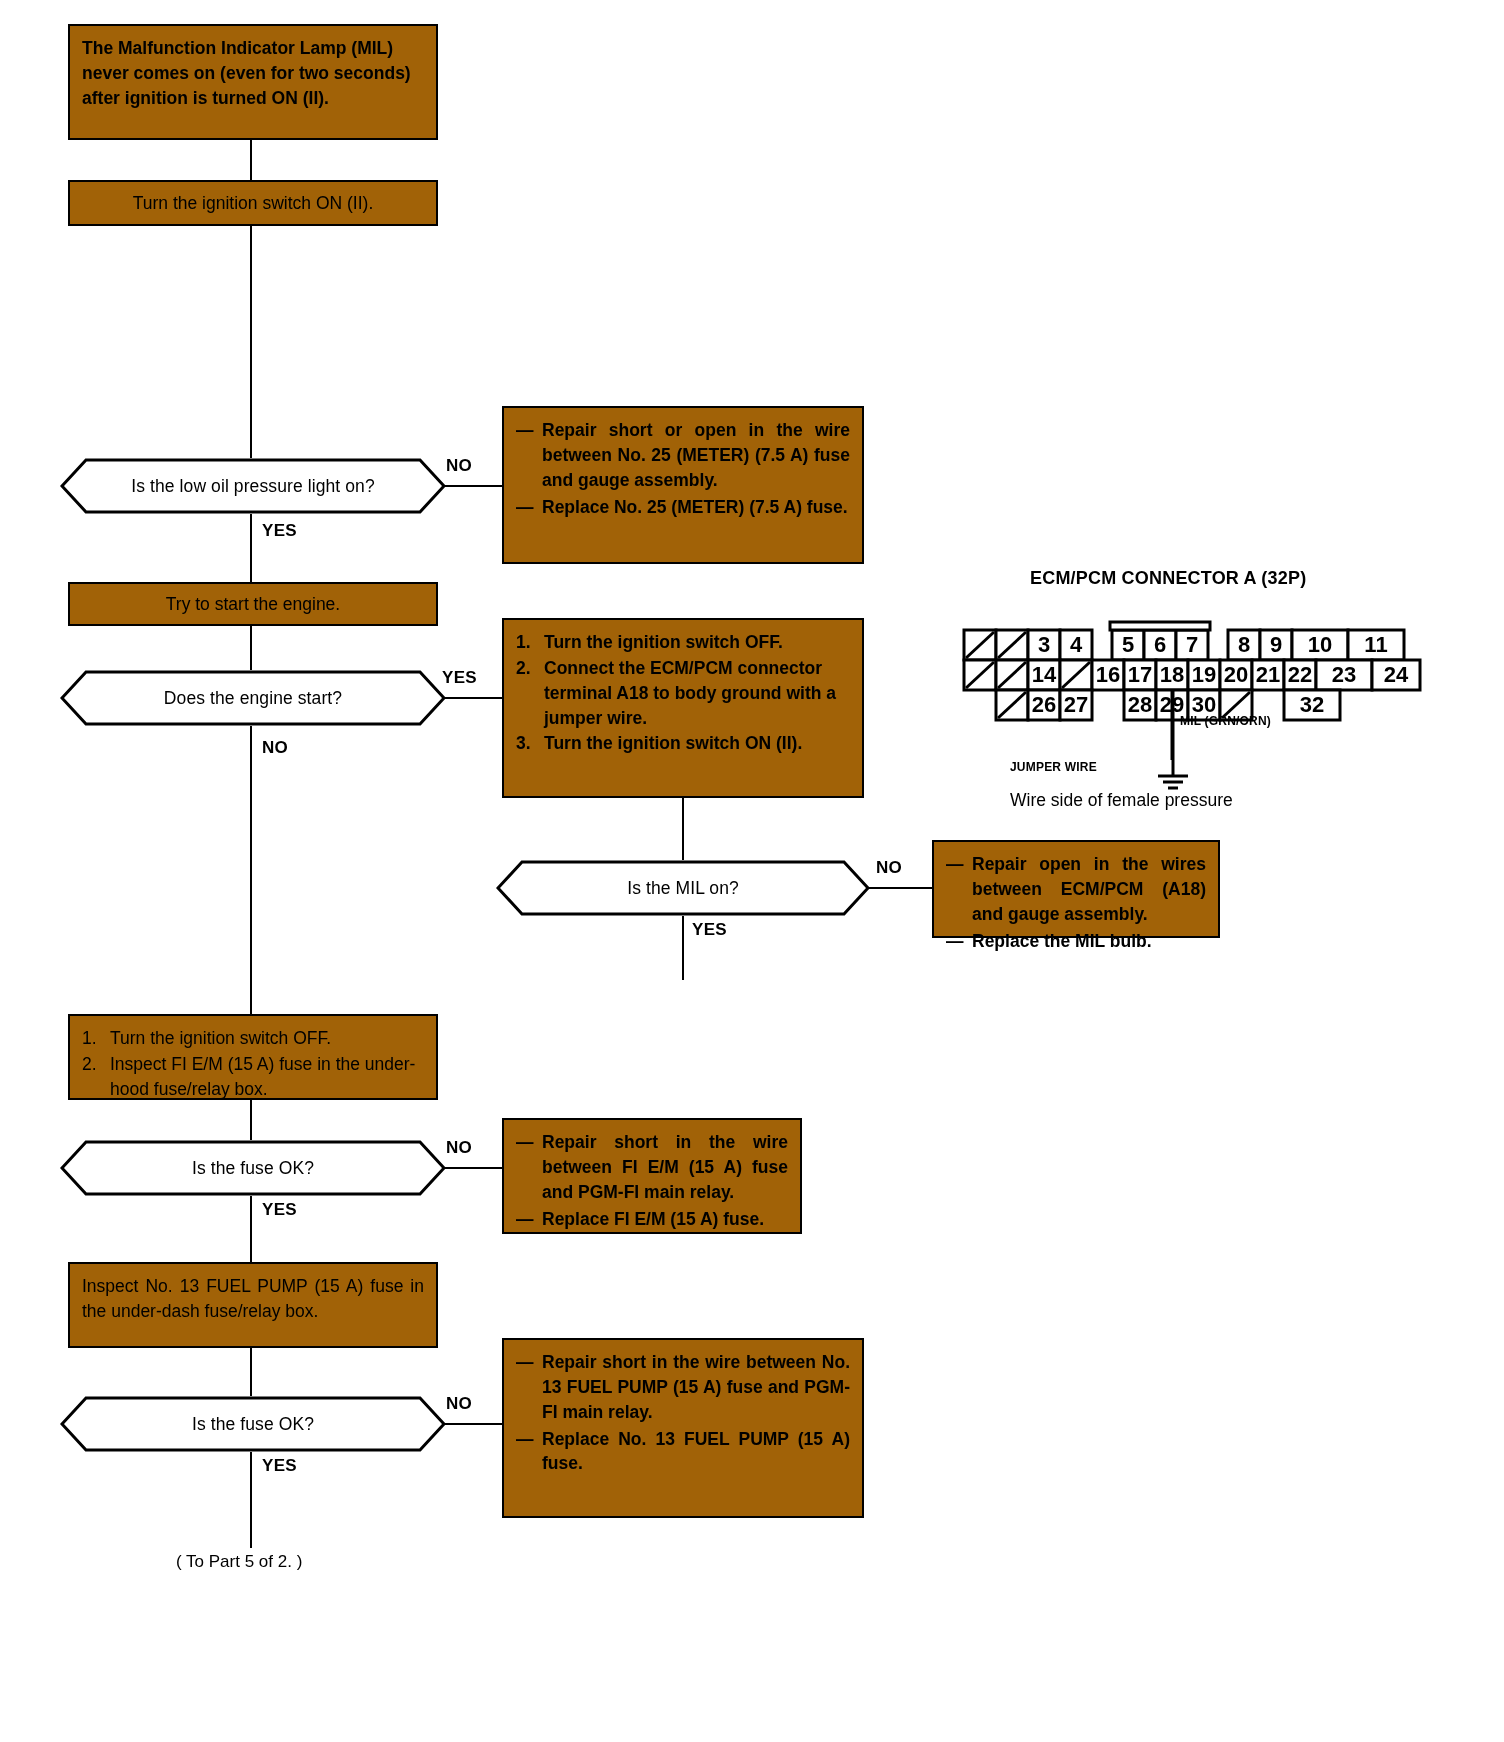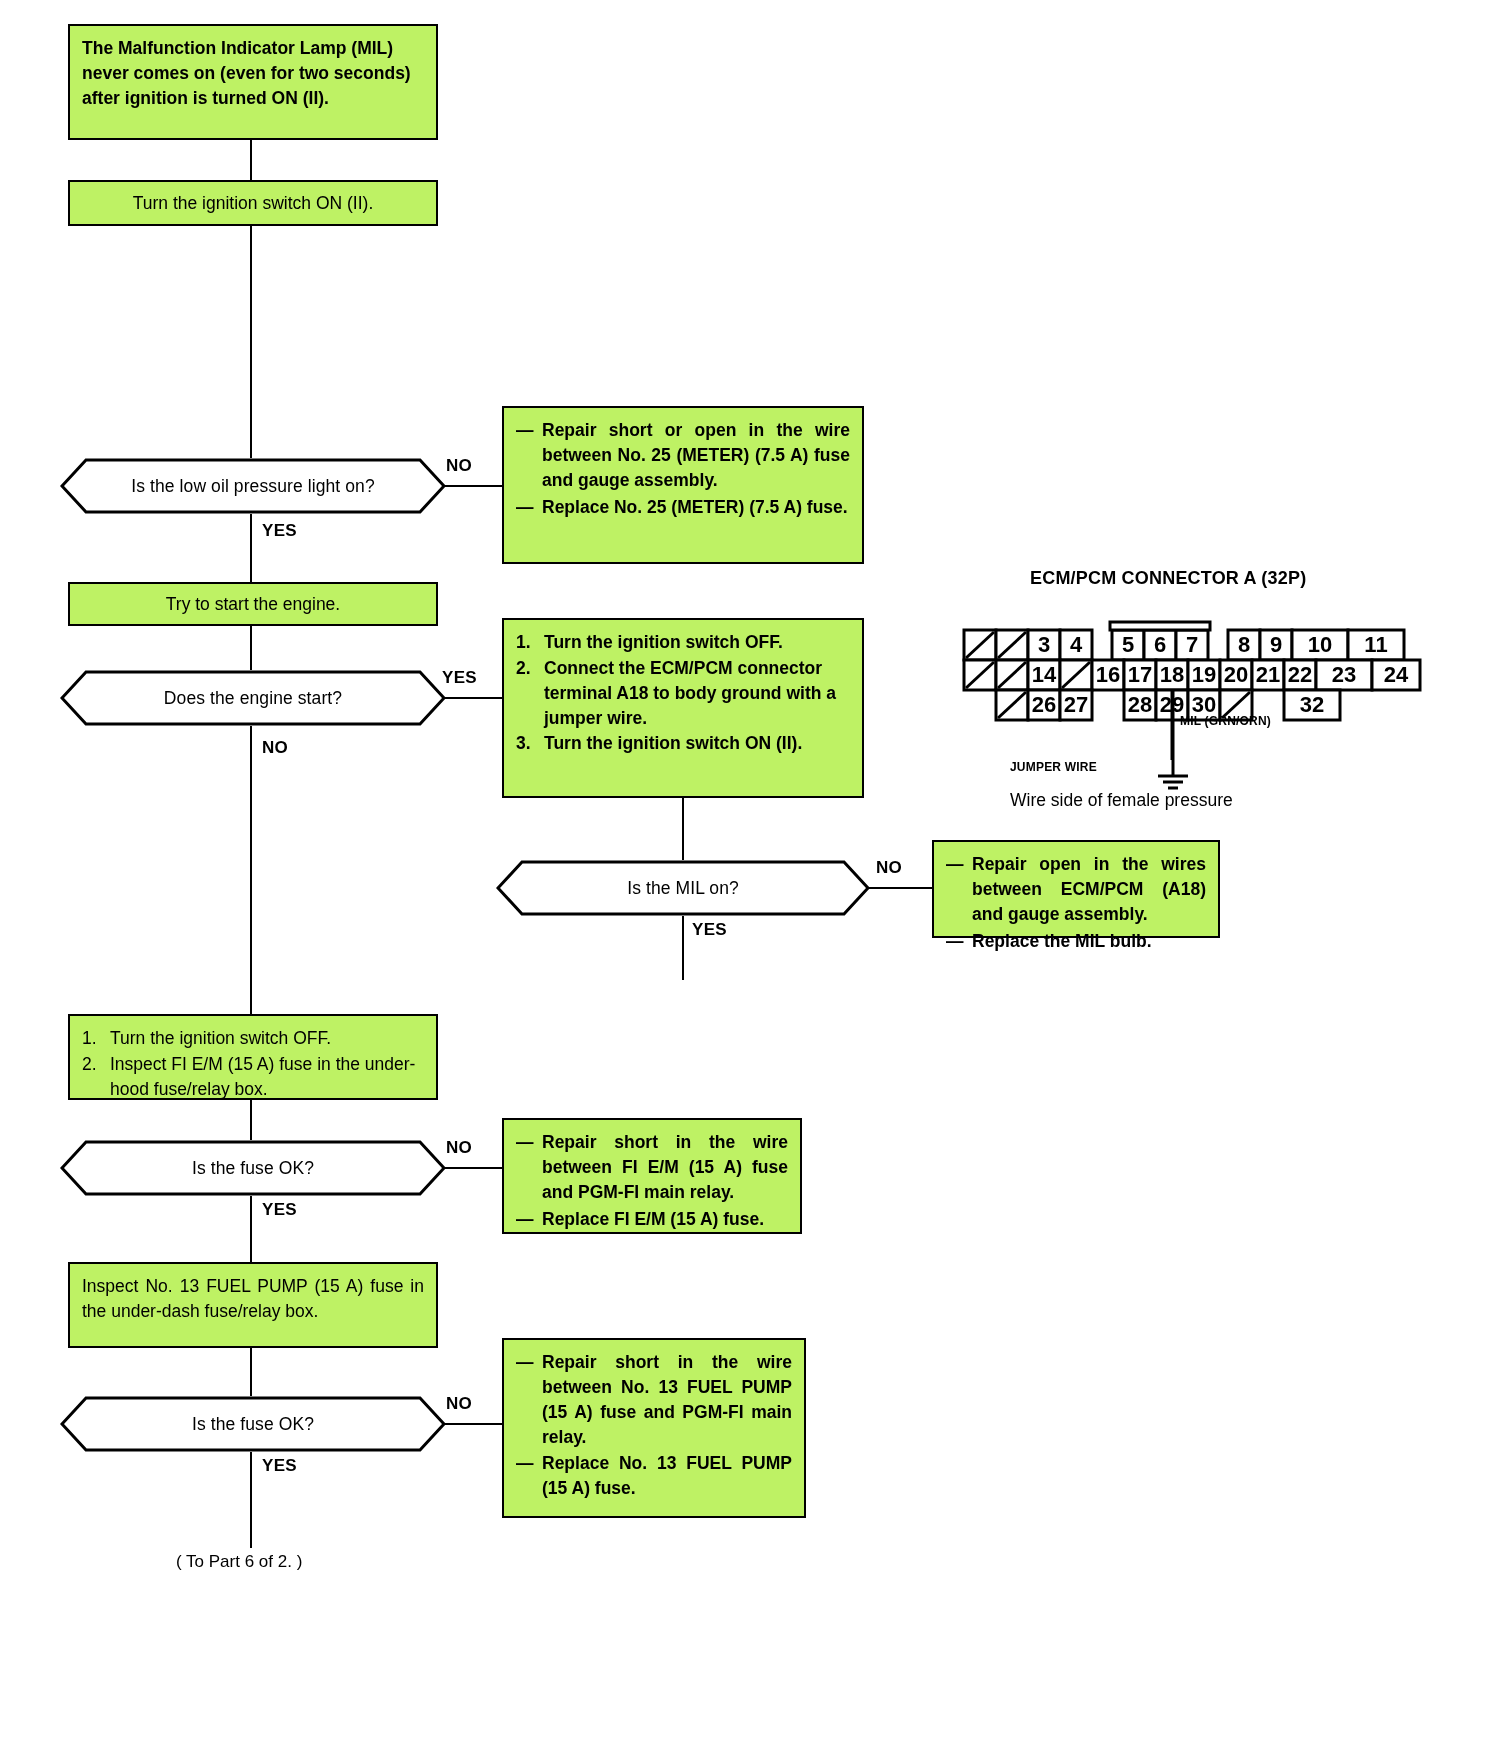--- a/index.html
+++ b/index.html
@@ -16,21 +16,21 @@
     width: 1504px;
     height: 1742px;
     background: #ffffff;
     overflow: hidden;
   }
 
   
   .box {
     position: absolute;
     border: 2px solid #000;
-    background: #bef264;
+    background: #a16207;
     box-sizing: border-box;
     padding: 10px 12px;
     font-size: 17.5px;
     line-height: 1.42;
   }
   .box.bold { font-weight: bold; }
   .box.plain { font-weight: normal; }
   .box.center {
     display: flex;
     align-items: center;
@@ -272,28 +272,28 @@
     </svg>
     <div class="hex-label">Is the fuse OK?</div>
   </div>
 
   <div class="hline" style="left:444px; top:1423px; width:68px;"></div>
   <div class="edge-label" style="left:446px; top:1394px;">NO</div>
 
   <div class="vline" style="left:250px; top:1452px; height:96px;"></div>
   <div class="edge-label" style="left:262px; top:1456px;">YES</div>
 
-  <div class="box bold" style="left:502px; top:1338px; width:304px; height:180px;">
+  <div class="box bold" style="left:502px; top:1338px; width:362px; height:180px;">
     <ul class="dash-list">
       <li>Repair short in the wire between No. 13 FUEL PUMP (15 A) fuse and PGM-FI main relay.</li>
       <li>Replace No. 13 FUEL PUMP (15 A) fuse.</li>
     </ul>
   </div>
 
-  <div id="footer-note" style="left:176px; top:1552px;">( To Part 6 of 2. )</div>
+  <div id="footer-note" style="left:176px; top:1552px;">( To Part 5 of 2. )</div>
 
   <div id="connector-title" style="left:1030px; top:568px;">ECM/PCM CONNECTOR A (32P)</div>
 
   <div id="pin-grid" style="left:962px; top:610px; width:460px; height:150px;">
     <svg width="460" height="150" viewBox="0 0 460 150">
       <g stroke="#000000" stroke-width="3" fill="#ffffff">
 
         <rect x="2" y="20" width="32" height="30"></rect>
         <rect x="34" y="20" width="32" height="30"></rect>
         <rect x="66" y="20" width="32" height="30"></rect>

